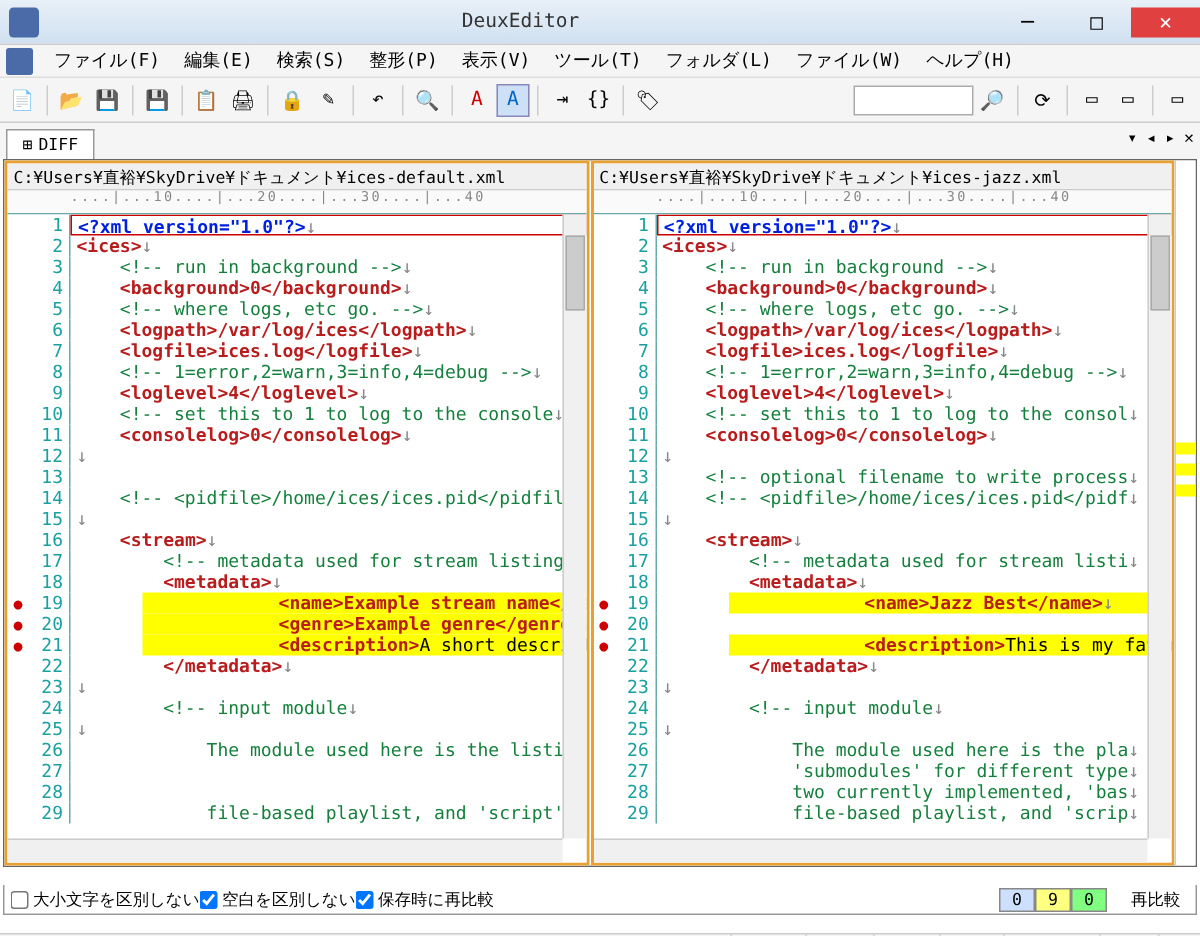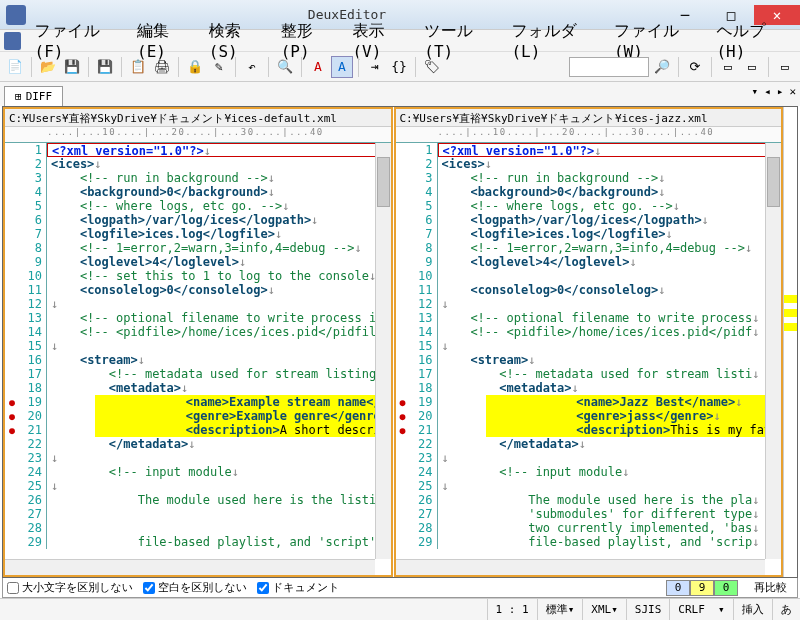--- a/index.html
+++ b/index.html
@@ -4,51 +4,51 @@
 <style>
 * { margin: 0; padding: 0; box-sizing: border-box; }
 body { font-family: "MS Gothic", "Meiryo", monospace; font-size: 12px; background: #fff; overflow: hidden; width: 800px; height: 624px; }
 .titlebar { height: 30px; background: linear-gradient(#e8f0f8, #d0e0f0); display: flex; align-items: center; border-bottom: 1px solid #ccc; }
 .titlebar .icon { width: 20px; height: 20px; margin: 0 6px; background: #4a6aa8; border-radius: 3px; }
 .titlebar .title { flex: 1; text-align: center; font-size: 13px; color: #333; }
 .winbtns { display: flex; }
 .winbtn { width: 46px; height: 20px; display: flex; align-items: center; justify-content: center; font-size: 14px; cursor: pointer; }
 .winbtn.close { background: #e04040; color: #fff; width: 46px; height: 20px; }
 .menubar { height: 22px; background: #f5f5f5; display: flex; align-items: center; padding: 0 4px; border-bottom: 1px solid #ddd; }
-.menubar .mi { padding: 2px 8px; cursor: pointer; font-size: 16px; }
+.menubar .mi { padding: 2px 8px; cursor: pointer; font-size: 12px; }
 .toolbar { height: 30px; background: #f5f5f5; display: flex; align-items: center; padding: 0 4px; gap: 2px; border-bottom: 1px solid #ccc; }
 .tbtn { width: 22px; height: 22px; display: flex; align-items: center; justify-content: center; cursor: pointer; border: 1px solid transparent; font-size: 13px; }
 .tbtn.active { background: #cde0f5; border: 1px solid #88b; }
 .tsep { width: 1px; height: 20px; background: #ccc; margin: 0 3px; }
 .tbox { width: 80px; height: 20px; border: 1px solid #aaa; background: #fff; }
 .tabbar { height: 24px; background: #f5f5f5; display: flex; align-items: flex-end; padding: 0 4px; position: relative; }
 .tab { padding: 3px 10px; background: #fff; border: 1px solid #999; border-bottom: none; font-size: 11px; display: flex; align-items: center; gap: 4px; }
 .tabbar .ctrls { position: absolute; right: 4px; top: 3px; display: flex; gap: 6px; font-size: 11px; }
 .diffwrap { display: flex; height: 472px; border: 1px solid #666; margin: 0 2px; }
 .pane { flex: 1; display: flex; flex-direction: column; border: 2px solid #e8a030; position: relative; background:#fff; min-width:0; }
 .pane.left { margin-right: 1px; }
 .pathbar { height: 18px; background: #f0f0f0; border-bottom: 1px solid #ccc; font-size: 11px; padding: 2px 4px; white-space: nowrap; overflow: hidden; }
 .ruler { height: 16px; background: #fafafa; border-bottom: 1px solid #6aa; font-size: 9px; color: #888; padding-left: 42px; white-space: nowrap; overflow: hidden; letter-spacing: 1.5px; }
 .code { flex: 1; overflow: hidden; background: #fff; position: relative; font-family: "MS Gothic", monospace; font-size: 12px; line-height: 14px; }
 .line { display: flex; height: 14px; white-space: pre; }
 .mark { width: 14px; text-align: center; flex-shrink:0; }
 .mark.dot::before { content: "●"; color: #c00; font-size: 10px; }
 .ln { width: 28px; text-align: right; color: #1aa0a0; padding-right: 4px; border-right: 1px solid #6aa; flex-shrink:0; }
 .txt { padding-left: 4px; overflow:hidden; flex:1; }
 .txt.hl { background: #ffff00; margin-left: 48px; }
-.tag { color: #0c4a6e; font-weight: bold; }
+.tag { color: #b91c1c; font-weight: bold; }
 .cmt { color: #15803d; }
 .pi { color: #0020e0; font-weight:bold; }
 .nl::after { content: "↓"; color: #888; }
 .scr { position: absolute; right: 0; top: 34px; bottom: 16px; width: 16px; background: #f0f0f0; border-left: 1px solid #ccc; }
 .scr .thumb { position: absolute; left: 1px; right: 1px; top: 14px; height: 50px; background: #ccc; border: 1px solid #aaa; }
 .scrh { position: absolute; left: 0; right: 16px; bottom: 0; height: 16px; background: #f0f0f0; border-top: 1px solid #ccc; }
 .ovmap { width: 14px; background: #fff; border-left: 1px solid #ccc; position: relative; }
 .ovmap .m { position: absolute; left: 0; right: 0; height: 8px; background: #ffff00; }
-.diffopts { height: 20px; border: 1px solid #999; border-top:none; margin: 0 2px; display: flex; align-items: center; padding: 0 4px; font-size: 11px; gap: 10px; }
+.diffopts { height: 20px; border: 1px solid #999; border-top:none; margin: 12px 2px; display: flex; align-items: center; padding: 0 4px; font-size: 11px; }
 .diffopts .r { margin-left: auto; display: flex; align-items: center; gap: 0; }
 .cnt { width: 24px; height: 16px; border: 1px solid #888; text-align: center; font-size: 11px; line-height: 14px; }
 .cnt.b { background: #cde0ff; }
 .cnt.y { background: #ffff80; }
 .cnt.g { background: #80ff80; }
 .statusbar { height: 22px; background: #f5f5f5; border-top: 1px solid #ccc; display: flex; align-items: center; font-size: 11px; }
 .statusbar .cell { padding: 0 8px; border-left: 1px solid #ccc; height: 100%; display: flex; align-items: center; }
 .statusbar .sp { flex: 1; }
 label { display: flex; align-items: center; gap: 3px; }
 input[type=checkbox] { width: 12px; height: 12px; }
@@ -139,21 +139,21 @@
         <div class="line"><div class="mark"></div><div class="ln">3</div><div class="txt" style=""><span class="cmt">    &lt;!-- run in background --&gt;</span><span class="nl"></span></div></div>
         <div class="line"><div class="mark"></div><div class="ln">4</div><div class="txt" style="">    <span class="tag">&lt;background&gt;<span style="color:#000"></span>0<span class="tag"></span>&lt;/background&gt;</span><span class="nl"></span></div></div>
         <div class="line"><div class="mark"></div><div class="ln">5</div><div class="txt" style=""><span class="cmt">    &lt;!-- where logs, etc go. --&gt;</span><span class="nl"></span></div></div>
         <div class="line"><div class="mark"></div><div class="ln">6</div><div class="txt" style="">    <span class="tag">&lt;logpath&gt;<span style="color:#000"></span>/var/log/ices<span class="tag"></span>&lt;/logpath&gt;</span><span class="nl"></span></div></div>
         <div class="line"><div class="mark"></div><div class="ln">7</div><div class="txt" style="">    <span class="tag">&lt;logfile&gt;<span style="color:#000"></span>ices.log<span class="tag"></span>&lt;/logfile&gt;</span><span class="nl"></span></div></div>
         <div class="line"><div class="mark"></div><div class="ln">8</div><div class="txt" style=""><span class="cmt">    &lt;!-- 1=error,2=warn,3=info,4=debug --&gt;</span><span class="nl"></span></div></div>
         <div class="line"><div class="mark"></div><div class="ln">9</div><div class="txt" style="">    <span class="tag">&lt;loglevel&gt;<span style="color:#000"></span>4<span class="tag"></span>&lt;/loglevel&gt;</span><span class="nl"></span></div></div>
         <div class="line"><div class="mark"></div><div class="ln">10</div><div class="txt" style=""><span class="cmt">    &lt;!-- set this to 1 to log to the console</span><span class="nl"></span></div></div>
         <div class="line"><div class="mark"></div><div class="ln">11</div><div class="txt" style="">    <span class="tag">&lt;consolelog&gt;<span style="color:#000"></span>0<span class="tag"></span>&lt;/consolelog&gt;</span><span class="nl"></span></div></div>
         <div class="line"><div class="mark"></div><div class="ln">12</div><div class="txt" style=""><span class="nl"></span></div></div>
-        <div class="line"><div class="mark"></div><div class="ln">13</div><div class="txt" style=""><span class="cmt">    &lt;!-- optional filename to write process i</span><span class="nl"></span></div></div>
+        <div class="line"><div class="mark"></div><div class="ln">13</div></div>
         <div class="line"><div class="mark"></div><div class="ln">14</div><div class="txt" style=""><span class="cmt">    &lt;!-- &lt;pidfile&gt;/home/ices/ices.pid&lt;/pidfil</span><span class="nl"></span></div></div>
         <div class="line"><div class="mark"></div><div class="ln">15</div><div class="txt" style=""><span class="nl"></span></div></div>
         <div class="line"><div class="mark"></div><div class="ln">16</div><div class="txt" style="">    <span class="tag">&lt;stream&gt;</span><span class="nl"></span></div></div>
         <div class="line"><div class="mark"></div><div class="ln">17</div><div class="txt" style=""><span class="cmt">        &lt;!-- metadata used for stream listing</span><span class="nl"></span></div></div>
         <div class="line"><div class="mark"></div><div class="ln">18</div><div class="txt" style="">        <span class="tag">&lt;metadata&gt;</span><span class="nl"></span></div></div>
         <div class="line"><div class="mark dot"></div><div class="ln">19</div><div class="txt hl" style="">            <span class="tag">&lt;name&gt;<span style="color:#000"></span>Example stream name<span class="tag"></span>&lt;/name&gt;</span><span class="nl"></span></div></div>
         <div class="line"><div class="mark dot"></div><div class="ln">20</div><div class="txt hl" style="">            <span class="tag">&lt;genre&gt;<span style="color:#000"></span>Example genre<span class="tag"></span>&lt;/genre&gt;</span><span class="nl"></span></div></div>
         <div class="line"><div class="mark dot"></div><div class="ln">21</div><div class="txt hl" style="">            <span class="tag">&lt;description&gt;</span>A short description<span class="nl"></span></div></div>
         <div class="line"><div class="mark"></div><div class="ln">22</div><div class="txt" style="">        <span class="tag">&lt;/metadata&gt;</span><span class="nl"></span></div></div>
         <div class="line"><div class="mark"></div><div class="ln">23</div><div class="txt" style=""><span class="nl"></span></div></div>
@@ -175,31 +175,31 @@
     <div class="code" id="code-right">
         <div class="line"><div class="mark"></div><div class="ln">1</div><div class="txt" style="border:1px solid #c00;"><span class="pi">&lt;?xml version="1.0"?&gt;</span><span class="nl"></span></div></div>
         <div class="line"><div class="mark"></div><div class="ln">2</div><div class="txt" style=""><span class="tag">&lt;ices&gt;</span><span class="nl"></span></div></div>
         <div class="line"><div class="mark"></div><div class="ln">3</div><div class="txt" style=""><span class="cmt">    &lt;!-- run in background --&gt;</span><span class="nl"></span></div></div>
         <div class="line"><div class="mark"></div><div class="ln">4</div><div class="txt" style="">    <span class="tag">&lt;background&gt;<span style="color:#000"></span>0<span class="tag"></span>&lt;/background&gt;</span><span class="nl"></span></div></div>
         <div class="line"><div class="mark"></div><div class="ln">5</div><div class="txt" style=""><span class="cmt">    &lt;!-- where logs, etc go. --&gt;</span><span class="nl"></span></div></div>
         <div class="line"><div class="mark"></div><div class="ln">6</div><div class="txt" style="">    <span class="tag">&lt;logpath&gt;<span style="color:#000"></span>/var/log/ices<span class="tag"></span>&lt;/logpath&gt;</span><span class="nl"></span></div></div>
         <div class="line"><div class="mark"></div><div class="ln">7</div><div class="txt" style="">    <span class="tag">&lt;logfile&gt;<span style="color:#000"></span>ices.log<span class="tag"></span>&lt;/logfile&gt;</span><span class="nl"></span></div></div>
         <div class="line"><div class="mark"></div><div class="ln">8</div><div class="txt" style=""><span class="cmt">    &lt;!-- 1=error,2=warn,3=info,4=debug --&gt;</span><span class="nl"></span></div></div>
         <div class="line"><div class="mark"></div><div class="ln">9</div><div class="txt" style="">    <span class="tag">&lt;loglevel&gt;<span style="color:#000"></span>4<span class="tag"></span>&lt;/loglevel&gt;</span><span class="nl"></span></div></div>
-        <div class="line"><div class="mark"></div><div class="ln">10</div></div>
+        <div class="line"><div class="mark"></div><div class="ln">10</div><div class="txt" style=""><span class="cmt">    &lt;!-- set this to 1 to log to the consol</span><span class="nl"></span></div></div>
         <div class="line"><div class="mark"></div><div class="ln">11</div><div class="txt" style="">    <span class="tag">&lt;consolelog&gt;<span style="color:#000"></span>0<span class="tag"></span>&lt;/consolelog&gt;</span><span class="nl"></span></div></div>
         <div class="line"><div class="mark"></div><div class="ln">12</div><div class="txt" style=""><span class="nl"></span></div></div>
         <div class="line"><div class="mark"></div><div class="ln">13</div><div class="txt" style=""><span class="cmt">    &lt;!-- optional filename to write process</span><span class="nl"></span></div></div>
         <div class="line"><div class="mark"></div><div class="ln">14</div><div class="txt" style=""><span class="cmt">    &lt;!-- &lt;pidfile&gt;/home/ices/ices.pid&lt;/pidf</span><span class="nl"></span></div></div>
         <div class="line"><div class="mark"></div><div class="ln">15</div><div class="txt" style=""><span class="nl"></span></div></div>
         <div class="line"><div class="mark"></div><div class="ln">16</div><div class="txt" style="">    <span class="tag">&lt;stream&gt;</span><span class="nl"></span></div></div>
         <div class="line"><div class="mark"></div><div class="ln">17</div><div class="txt" style=""><span class="cmt">        &lt;!-- metadata used for stream listi</span><span class="nl"></span></div></div>
         <div class="line"><div class="mark"></div><div class="ln">18</div><div class="txt" style="">        <span class="tag">&lt;metadata&gt;</span><span class="nl"></span></div></div>
         <div class="line"><div class="mark dot"></div><div class="ln">19</div><div class="txt hl" style="">            <span class="tag">&lt;name&gt;<span style="color:#000"></span>Jazz Best<span class="tag"></span>&lt;/name&gt;</span><span class="nl"></span></div></div>
-        <div class="line"><div class="mark dot"></div><div class="ln">20</div><div class="txt hl" style="">            <span class="tag">&lt;genre&gt;<span style="color:#000"></span>jass<span class="tag"></span>&lt;/genre&gt;</span><span class="nl"></span></div></div>
+        <div class="line"><div class="mark dot"></div><div class="ln">20</div></div>
         <div class="line"><div class="mark dot"></div><div class="ln">21</div><div class="txt hl" style="">            <span class="tag">&lt;description&gt;</span>This is my favorit<span class="nl"></span></div></div>
         <div class="line"><div class="mark"></div><div class="ln">22</div><div class="txt" style="">        <span class="tag">&lt;/metadata&gt;</span><span class="nl"></span></div></div>
         <div class="line"><div class="mark"></div><div class="ln">23</div><div class="txt" style=""><span class="nl"></span></div></div>
         <div class="line"><div class="mark"></div><div class="ln">24</div><div class="txt" style=""><span class="cmt">        &lt;!-- input module</span><span class="nl"></span></div></div>
         <div class="line"><div class="mark"></div><div class="ln">25</div><div class="txt" style=""><span class="cmt"></span><span class="nl"></span></div></div>
         <div class="line"><div class="mark"></div><div class="ln">26</div><div class="txt" style=""><span class="cmt">            The module used here is the pla</span><span class="nl"></span></div></div>
         <div class="line"><div class="mark"></div><div class="ln">27</div><div class="txt" style=""><span class="cmt">            'submodules' for different type</span><span class="nl"></span></div></div>
         <div class="line"><div class="mark"></div><div class="ln">28</div><div class="txt" style=""><span class="cmt">            two currently implemented, 'bas</span><span class="nl"></span></div></div>
         <div class="line"><div class="mark"></div><div class="ln">29</div><div class="txt" style=""><span class="cmt">            file-based playlist, and 'scrip</span><span class="nl"></span></div></div>
       </div>
@@ -219,21 +219,21 @@
   <label>
       <input type="checkbox" style="">
       <span>大小文字を区別しない</span>
     </label>
   <label>
       <input type="checkbox" checked="" style="">
       <span>空白を区別しない</span>
     </label>
   <label>
       <input type="checkbox" checked="" style="">
-      <span>ドキュメント</span>
+      <span>保存時に再比較</span>
     </label>
   <div class="r">
     <div class="cnt b">0</div>
     <div class="cnt y">9</div>
     <div class="cnt g">0</div>
     <div style="width:10px"></div>
     <span style="padding:0 6px;cursor:pointer">再比較</span>
   </div>
 </div>
 

